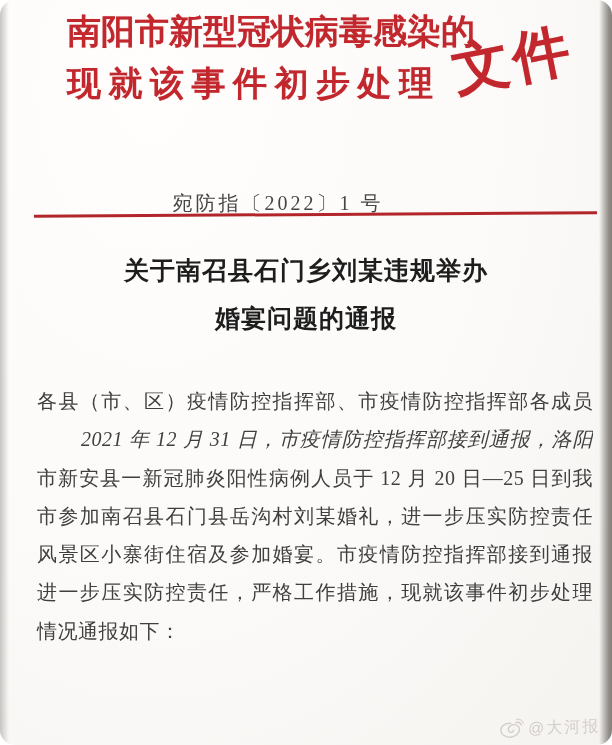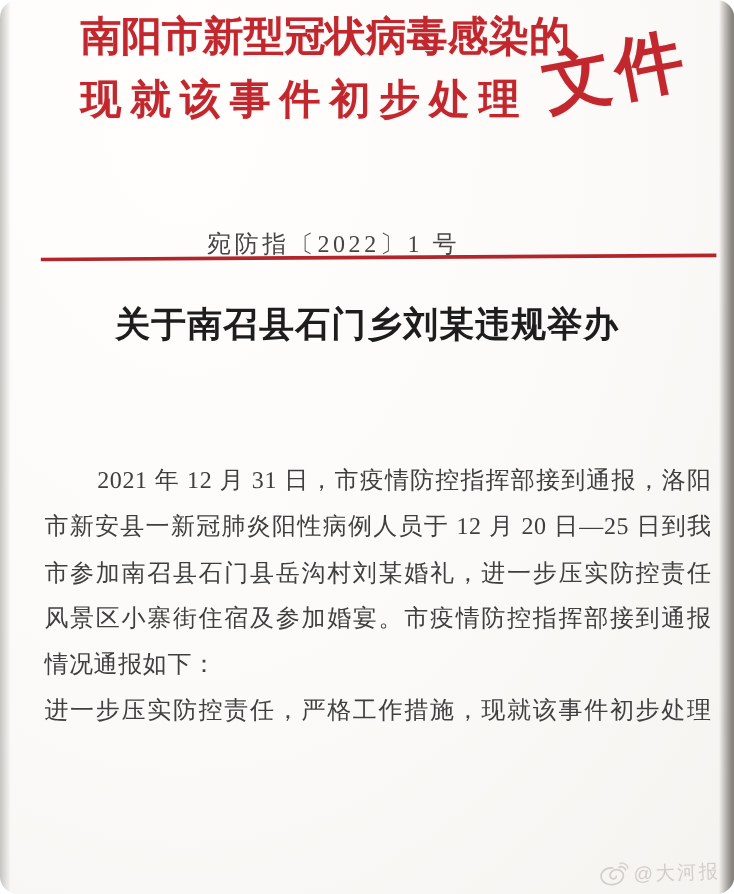--- a/index.html
+++ b/index.html
@@ -39,39 +39,39 @@
     color:#454545;transform:translateX(-28px);white-space:nowrap;
   }
   .redline{
     position:absolute;top:213px;left:34px;width:563px;height:3px;
     background:var(--divider-red,#b2262b);
     transform:rotate(-0.35deg);
   }
   .title{
     position:absolute;top:247px;left:0;right:0;
     text-align:center;
-    font-size:29px;font-weight:900;line-height:48px;letter-spacing:1px;
+    font-size:25px;font-weight:900;line-height:48px;letter-spacing:1px;
     color:var(--title-text,#1d1d1d);
   }
   .bodytext{
     position:absolute;top:382px;left:37px;width:556px;
     font-size:20px;color:var(--body-text,#3f3f3f);
   }
   .bline{
     height:38.3px;line-height:38.3px;
     white-space:nowrap;overflow:visible;
     letter-spacing:.5px;
   }
   .bline.just{
     white-space:normal;overflow:hidden;
     text-align:justify;text-align-last:justify;
     -moz-text-align-last:justify;
     text-justify:inter-character;
   }
-  .bline.indent{padding-left:44px;}
+  .bline.indent{padding-left:44px;font-style:italic;}
   .watermark{
     position:absolute;right:12px;bottom:6px;
     display:flex;align-items:center;gap:4px;
     color:var(--watermark-gray,#d3cec9);
     font-size:16px;letter-spacing:2px;
     transform:rotate(-2deg);
     font-family:"Liberation Sans","DejaVu Sans",sans-serif;
   }
   .wicon svg{display:block;}
 </style>
@@ -87,29 +87,31 @@
     <div class="org l2">现就该事件初步处理</div>
   </div>
   <div class="doctype">文件</div>
 
   <div class="docnum">宛防指〔2022〕1 号</div>
 
   <div class="redline"></div>
 
   <div class="title">
     <div>关于南召县石门乡刘某违规举办</div>
+    <div>婚宴问题的通报</div>
   </div>
 
   <div class="bodytext">
+    <div class="bline just">各县（市、区）疫情防控指挥部、市疫情防控指挥部各成员</div>
     <div class="bline just indent">2021 年 12 月 31 日，市疫情防控指挥部接到通报，洛阳</div>
     <div class="bline just">市新安县一新冠肺炎阳性病例人员于 12 月 20 日—25 日到我</div>
     <div class="bline just">市参加南召县石门县岳沟村刘某婚礼，进一步压实防控责任</div>
     <div class="bline just">风景区小寨街住宿及参加婚宴。市疫情防控指挥部接到通报</div>
+    <div class="bline just">进一步压实防控责任，严格工作措施，现就该事件初步处理</div>
     <div class="bline">情况通报如下：</div>
-    <div class="bline just">进一步压实防控责任，严格工作措施，现就该事件初步处理</div>
   </div>
 
   <div class="watermark">
     <span class="wicon">
       <svg width="26" height="22" viewBox="0 0 26 22">
         <g fill="none" stroke="#d3cec9" stroke-width="1.4" stroke-linecap="round">
           <path d="M13 5 C 6 4, 2 9, 3 13 C 4 18, 11 20, 16 18 C 21 16, 23 11, 20 8 C 18 6, 14.5 6, 12.5 7.5 C 10 9, 9.5 12, 11.5 13.5 C 13 14.5, 15.5 14, 15.5 12"></path>
           <path d="M18 4.5 C 20 3.5, 22.5 4.5, 23.5 7"></path>
           <path d="M19 1.5 C 22 .5, 25 2.5, 25.5 5.5" opacity="0.8"></path>
         </g>

